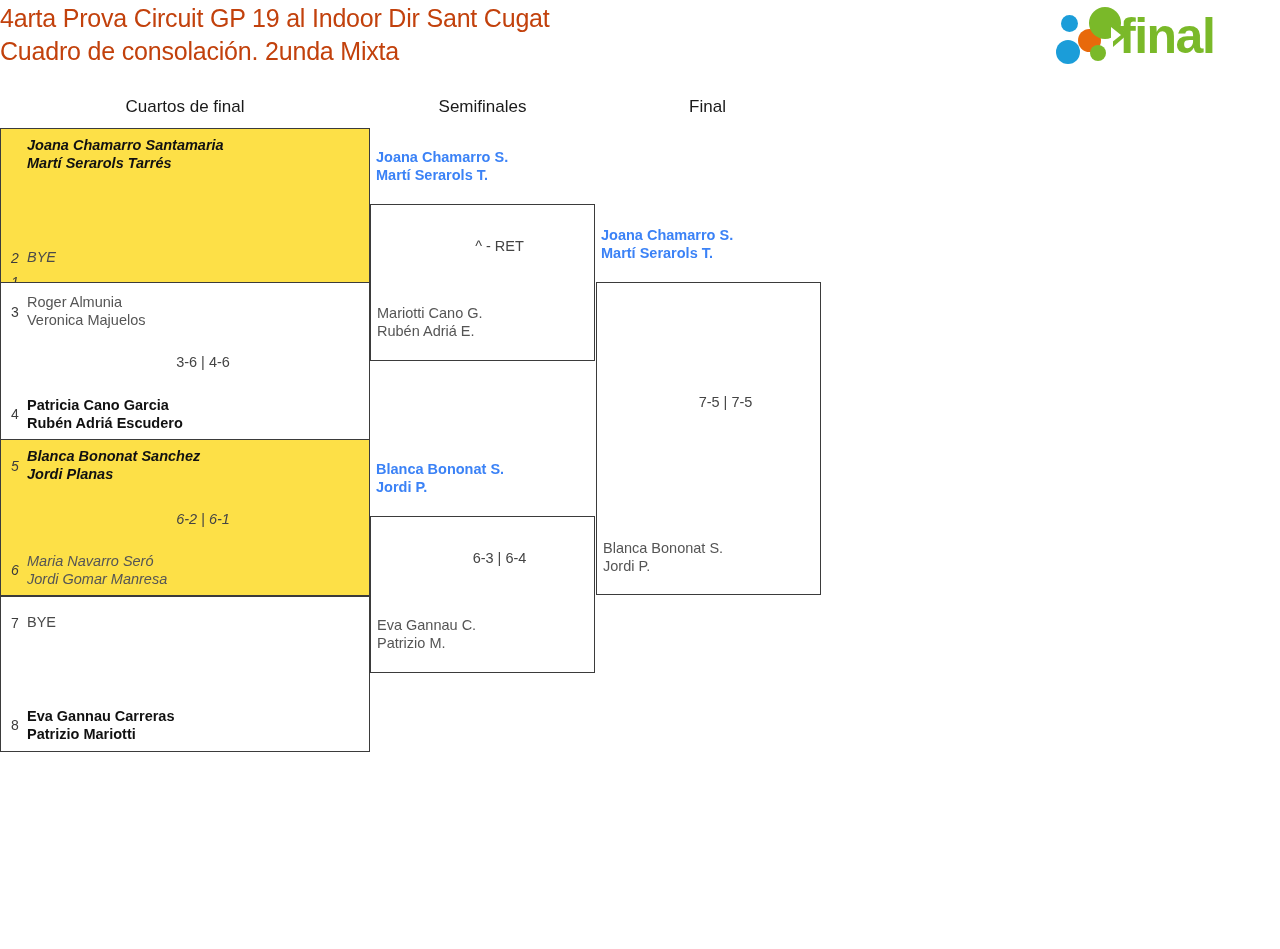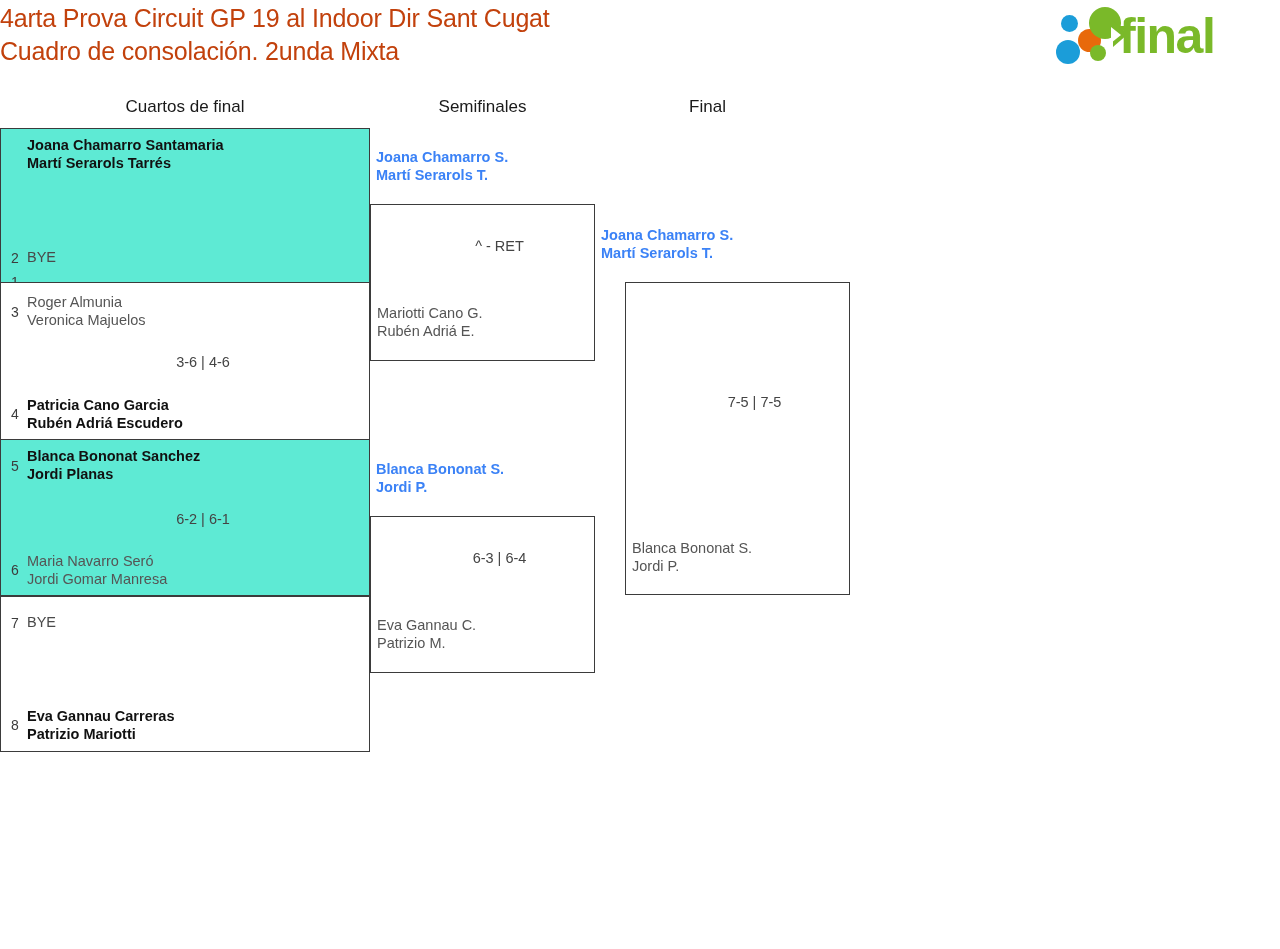--- a/index.html
+++ b/index.html
@@ -68,21 +68,21 @@
     font-weight: 400;
     color: #1a1a1a;
     text-align: center;
   }
   .round-hdr.r0 { left: 0px;   top: 96px; width: 370px; }
   .round-hdr.r1 { left: 370px; top: 96px; width: 225px; }
   .round-hdr.r2 { left: 595px; top: 96px; width: 225px; }
 
   
   .box { position: absolute; border: 1px solid #3b3b3b; background: #ffffff; }
-  .box.shade { background: #5eead4; }
+  .box.shade { background: #fde047; font-style: italic; }
 
   .seed {
     position: absolute;
     left: 5px;
     width: 18px;
     text-align: center;
     font-size: 14px;
     line-height: 16px;
     color: #3c3c3c;
   }
@@ -225,21 +225,21 @@
       <span class="ln">Eva Gannau C.</span>
       <span class="ln">Patrizio M.</span>
     </div>
   </div>
 
   <div class="nm win" style="left:601px; top:226px;">
     <span class="ln">Joana Chamarro S.</span>
     <span class="ln">Martí Serarols T.</span>
   </div>
 
-  <div class="box" style="left:625px; top:282px; width:225px; height:313px;">
+  <div class="box" style="left:596px; top:282px; width:225px; height:313px;">
     <div class="score" style="left:0px; top:110px; width:225px;">7-5 | 7-5</div>
     <div class="nm lose" style="left:6px; top:256px;">
       <span class="ln">Blanca Bononat S.</span>
       <span class="ln">Jordi P.</span>
     </div>
   </div>
 
 </div>
 
 </body></html>

